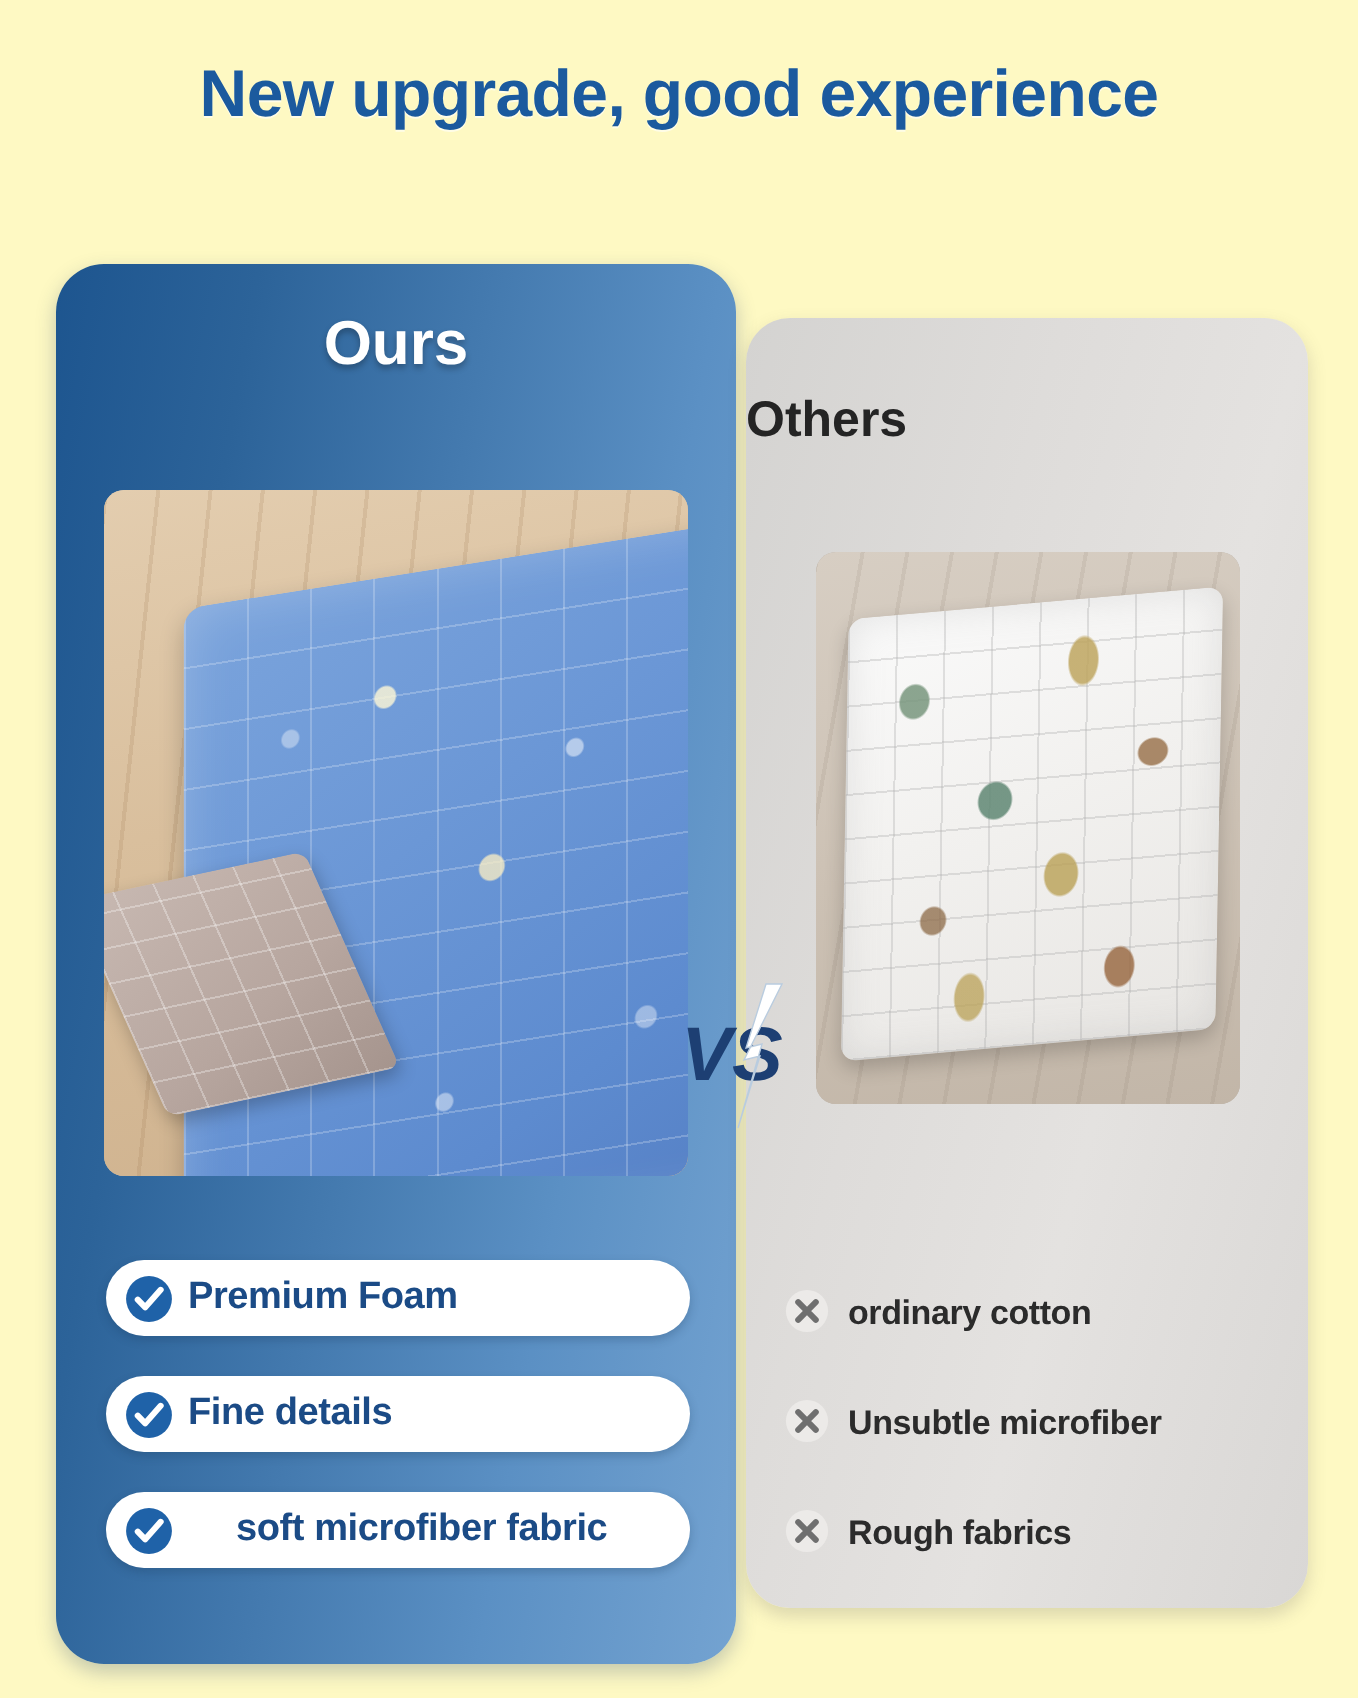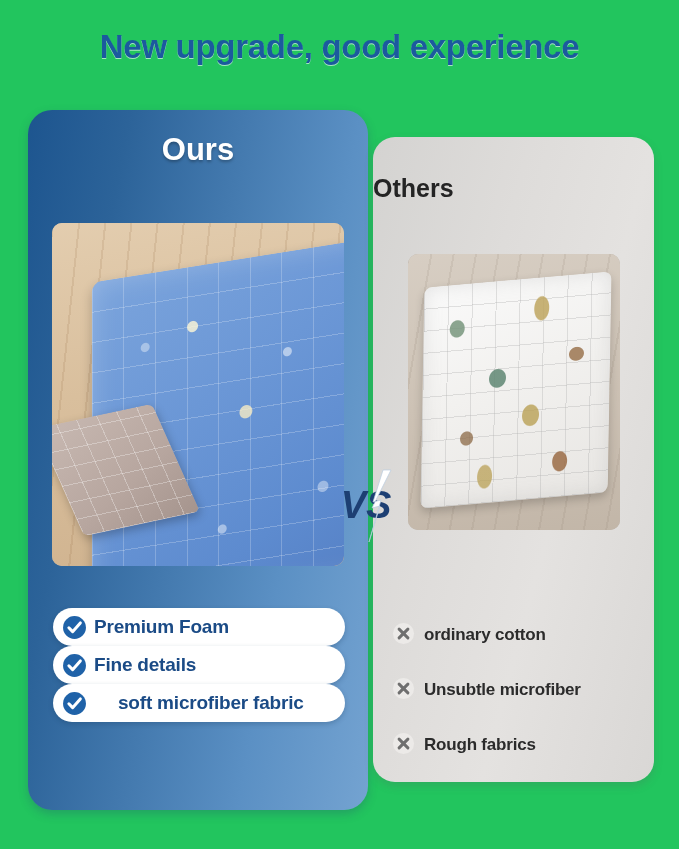--- a/index.html
+++ b/index.html
@@ -10,41 +10,41 @@
     background: #e9f0f8;
     font-family: "Liberation Sans", sans-serif;
     overflow: hidden;
     position: relative;
   }
 
   .page {
     position: relative;
     width: 679px;
     height: 849px;
-    background: #22c55e;
+    background: #fef9c3;
   }
 
   
   .headline {
     position: absolute;
     top: 28px;
     left: 0;
     width: 679px;
     text-align: center;
     font-size: 33px;
     font-weight: bold;
     letter-spacing: -0.3px;
     color: #1b5a9e;
     text-shadow: 0 1px 0 rgba(255,255,255,0.6);
   }
 
   
   .cards {
     position: absolute;
-    top: 110px;
+    top: 132px;
     left: 0;
     width: 655px;
     height: 710px;
   }
 
   
   .card-ours {
     position: absolute;
     left: 28px;
     top: 0;
@@ -227,20 +227,21 @@
   .pills {
     position: absolute;
     left: 25px;
     top: 498px;
     width: 292px;
   }
   .pill {
     display: flex;
     align-items: center;
     height: 38px;
+    margin-bottom: 20px;
     background: #ffffff;
     border-radius: 19px;
     padding-left: 9px;
     box-shadow: 0 2px 5px rgba(20,50,85,0.25);
   }
   .pill:last-child { margin-bottom: 0; gap: 24px; }
 
   .check-icon {
     flex: 0 0 auto;
     width: 25px; height: 25px;

